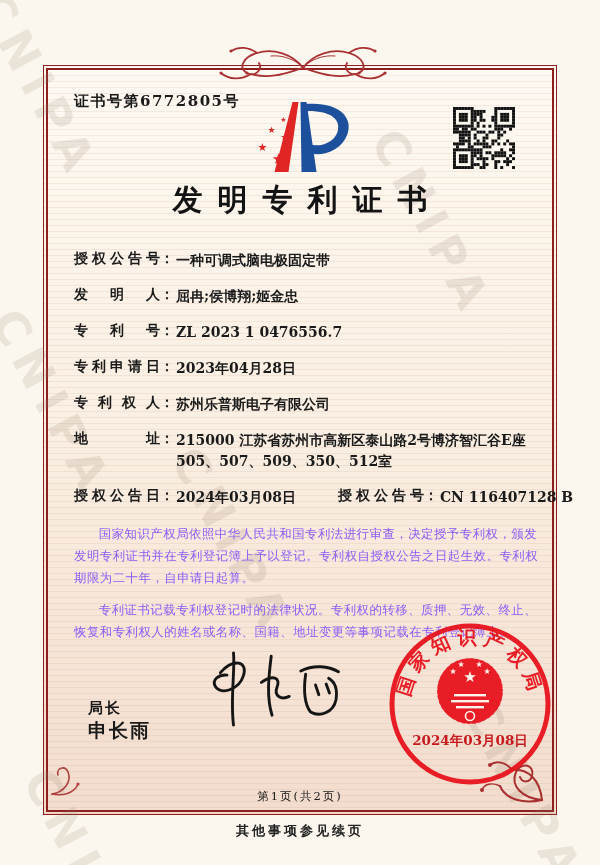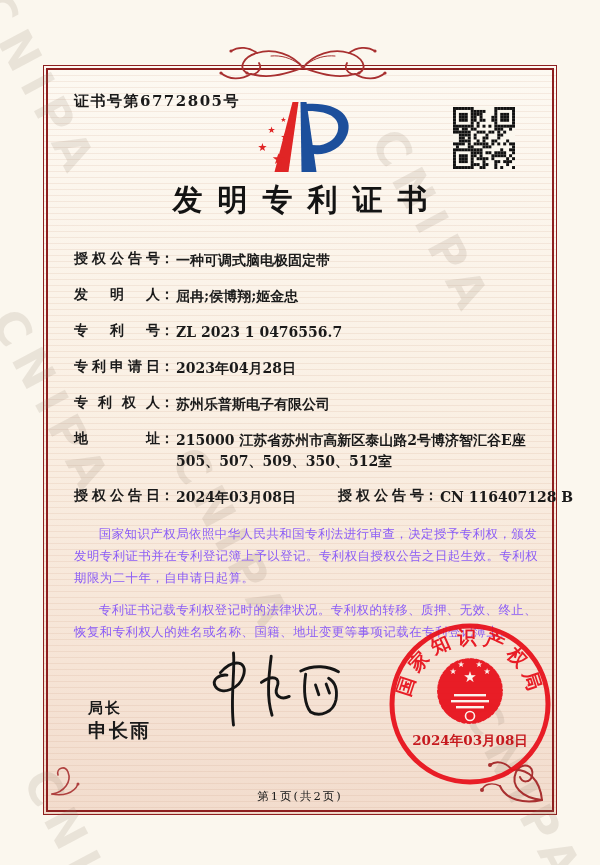--- a/index.html
+++ b/index.html
@@ -448,14 +448,15 @@
         <rect x="72" y="82" width="32" height="2.4"></rect>
         <rect x="69" y="88" width="38" height="2.4"></rect>
         <rect x="74" y="94" width="28" height="2.4"></rect>
       </g>
       <circle cx="88" cy="104" r="4.5" fill="none" stroke="#fdf4ef" stroke-width="1.6"></circle>
     </g>
     <text x="88" y="133" text-anchor="middle" font-size="13.5" font-weight="bold" fill="#c41016">2024年03月08日</text>
   </svg>
 
   <div class="page-number">第1页(共2页)</div>
+  <div class="continuation">其他事项参见续页</div>
 
 </div>
 
 </body></html>

